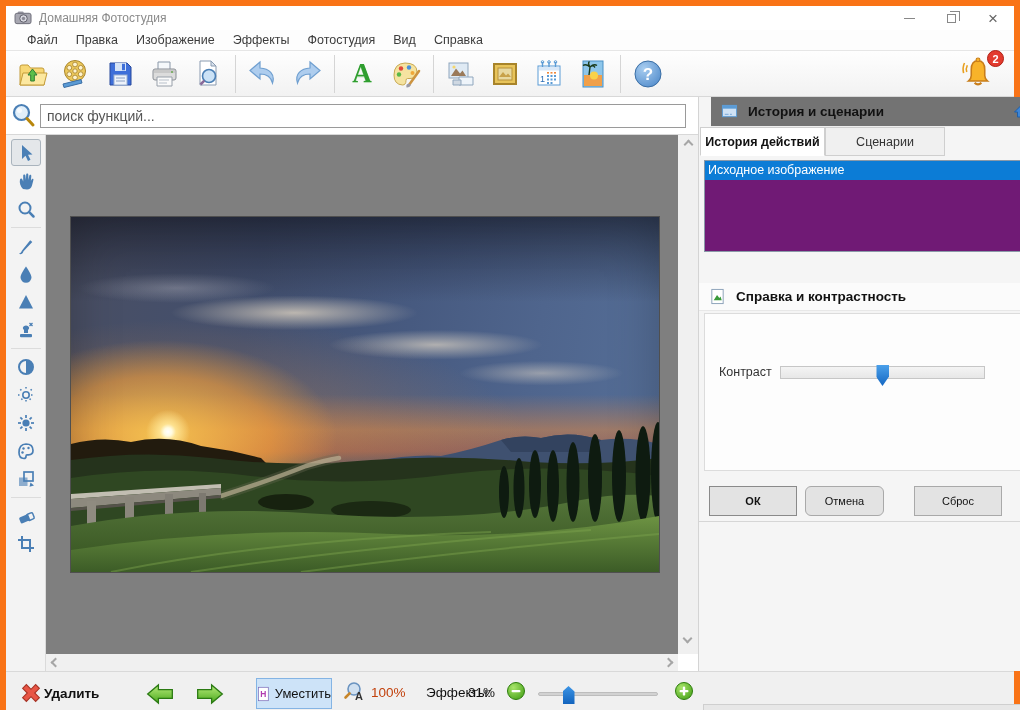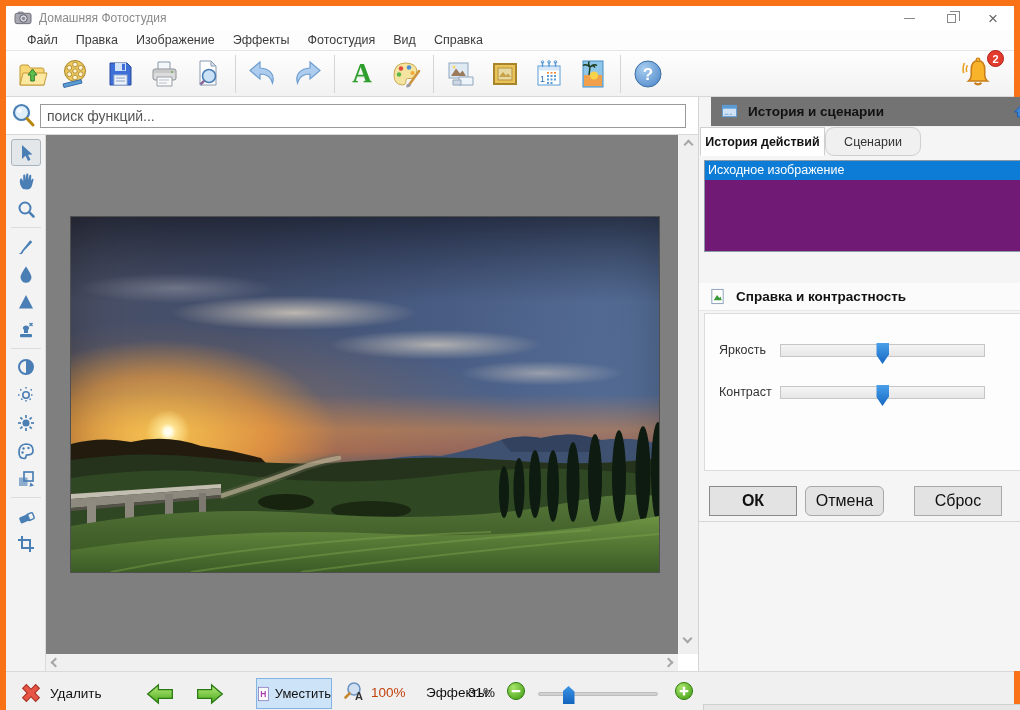--- a/index.html
+++ b/index.html
@@ -70,43 +70,43 @@
 
   
   .rightpanel { position:absolute; left:692px; top:91px; width:328px; height:574px; background:#f5f5f5; border-left:1px solid #d4d4d4; }
   .rp-header { position:absolute; left:12px; top:0; width:100%; height:30px; background:#737373; display:flex; align-items:center; border-bottom:1px solid #eee; }
   .rp-header .ttl { font-weight:bold; font-size:13.5px; margin-left:10px; color:#111; }
   .rp-header .hico { margin-left:10px; }
   .collapse-btn { position:absolute; right:8px; top:6px; width:20px; height:18px; display:flex; align-items:center; justify-content:center; }
   .tabs { position:absolute; left:1px; top:30px; width:100%; height:29px; display:flex; }
   .tab { height:29px; display:flex; align-items:center; justify-content:center; font-size:12.5px; border:1px solid #cfcfcf; background:#f0f0f0; color:#333; }
   .tab.active { background:#fff; border-bottom-color:#fff; font-weight:bold; color:#111; }
-  .tab1 { width:125px; } .tab2 { width:96px;border-radius:9px; }
+  .tab1 { width:125px; } .tab2 { width:120px; }
   .historylist { position:absolute; left:5px; top:63px; width:318px; height:92px; background:#701a75; border:1px solid #8a99a8; }
   .hist-item { height:19px; line-height:19px; font-size:12.5px; padding:0 3px; }
   .hist-item.selected { background:#0c7cd6; color:#fff; }
   .rp-sec-header { position:absolute; left:0; top:186px; width:100%; height:28px; background:#fbfbfb; display:flex; align-items:center; border-bottom:1px solid #e8e8e8; }
   .rp-sec-header .ttl { font-weight:bold; font-size:13.5px; margin-left:10px; color:#111; }
   .rp-sec-header .hico { margin-left:10px; }
   .groupbox { position:absolute; left:5px; top:216px; width:318px; height:158px; background:#fdfdfd; border:1px solid #dcdcdc; }
   .sl-row { position:absolute; left:0; width:100%; height:22px; }
-  .sl-row1 { top:26px; } .sl-row2 { top:68px;text-align:right; }
+  .sl-row1 { top:26px; } .sl-row2 { top:48px;text-align:right; }
   .sl-label { position:absolute; left:14px; top:3px; font-size:12.5px; color:#333; }
   .sl-track { position:absolute; left:75px; top:4px; width:205px; height:13px; background:linear-gradient(#f4f4f4,#e7e7e7); border:1px solid #c6c6c6; }
   .sl-thumb { position:absolute; top:-2px; left:50%; transform:translateX(-50%); width:13px; height:21px; background:linear-gradient(#4aa0ea,#1567c2); clip-path:polygon(0 0,100% 0,100% 55%,50% 100%,0 55%); }
   .btnrow { position:absolute; left:0; top:389px; width:100%; height:31px; }
-  .pbtn { position:absolute; top:0; height:30px; background:#e3e3e3; border:1px solid #a9a9a9; font-size:16px; color:#111; display:flex; align-items:center; justify-content:center; font-family:inherit; }
+  .pbtn { position:absolute; top:0; height:30px; background:#e3e3e3; border:1px solid #a9a9a9; font-size:11px; color:#111; display:flex; align-items:center; justify-content:center; font-family:inherit; }
   .pbtn.ok { left:10px; width:88px; font-weight:bold; border-color:#8a8a8a; }
   .pbtn.cancel { left:106px; width:79px;border-radius:6px; }
   .pbtn.reset { left:215px; width:88px; }
   .rp-bottomline { position:absolute; left:0; top:424px; width:100%; height:1px; background:#d6d6d6; }
 
   
   .bottombar { position:absolute; left:0; top:665px; width:100%; height:45px; background:#f0f0f0; border-top:1px solid #d9d9d9; }
-  .bb-del { position:absolute; left:12px; top:8px; display:flex; align-items:center; gap:6px; }
+  .bb-del { position:absolute; left:12px; top:8px; display:flex; align-items:center; gap:0;font-weight:bold; }
   .bb-del .lbl { font-size:13.5px; color:#111; }
   .bb-arrow { position:absolute; top:8px; width:32px; height:28px; display:flex; align-items:center; justify-content:center; }
   .bb-arrow.prev { left:138px; } .bb-arrow.next { left:188px; }
   .fit-btn { position:absolute; left:250px; top:6px; width:76px; height:31px; background:#cde3f8; border:1px solid #84b4e4; display:flex; align-items:center; justify-content:center; gap:5px; font-size:13px; color:#111; font-family:inherit; }
   .bb-zoomtext { position:absolute; left:337px; top:8px; display:flex; align-items:center; gap:4px; }
   .bb-zoomtext .val { font-size:13.5px; color:#c2410c; }
   .bb-scale { position:absolute; left:420px; top:13px; font-size:13.5px; color:#111; }
   .bb-scaleval { position:absolute; left:488px; top:13px; font-size:13.5px; color:#111; }
   .bb-minus { position:absolute; left:500px; top:9px; }
   .bb-plus { position:absolute; left:668px; top:9px; }
@@ -506,26 +506,20 @@
       <div class="hist-item selected">Исходное изображение</div>
     </div>
     <div class="rp-sec-header">
       <svg class="hico" width="17" height="17" viewBox="0 0 18 18">
           <rect x="3" y="1.5" width="12" height="15" fill="#fff" stroke="#8aa0b8"></rect>
           <path d="M5 13 L8.5 7.5 L11 10.5 L12.2 9 L13.5 13 Z" fill="#3a9a3a"></path>
         </svg>
       <span class="ttl">Справка и контрастность</span>
     </div>
     <div class="groupbox">
-      <div class="sl-row sl-row1">
-        <span class="sl-label">Яркость</span>
-        <div class="sl-track">
-          <div class="sl-thumb"></div>
-        </div>
-      </div>
       <div class="sl-row sl-row2">
         <span class="sl-label">Контраст</span>
         <div class="sl-track">
           <div class="sl-thumb"></div>
         </div>
       </div>
     </div>
     <div class="btnrow">
       <button class="pbtn ok">ОК</button>
       <button class="pbtn cancel">Отмена</button>

